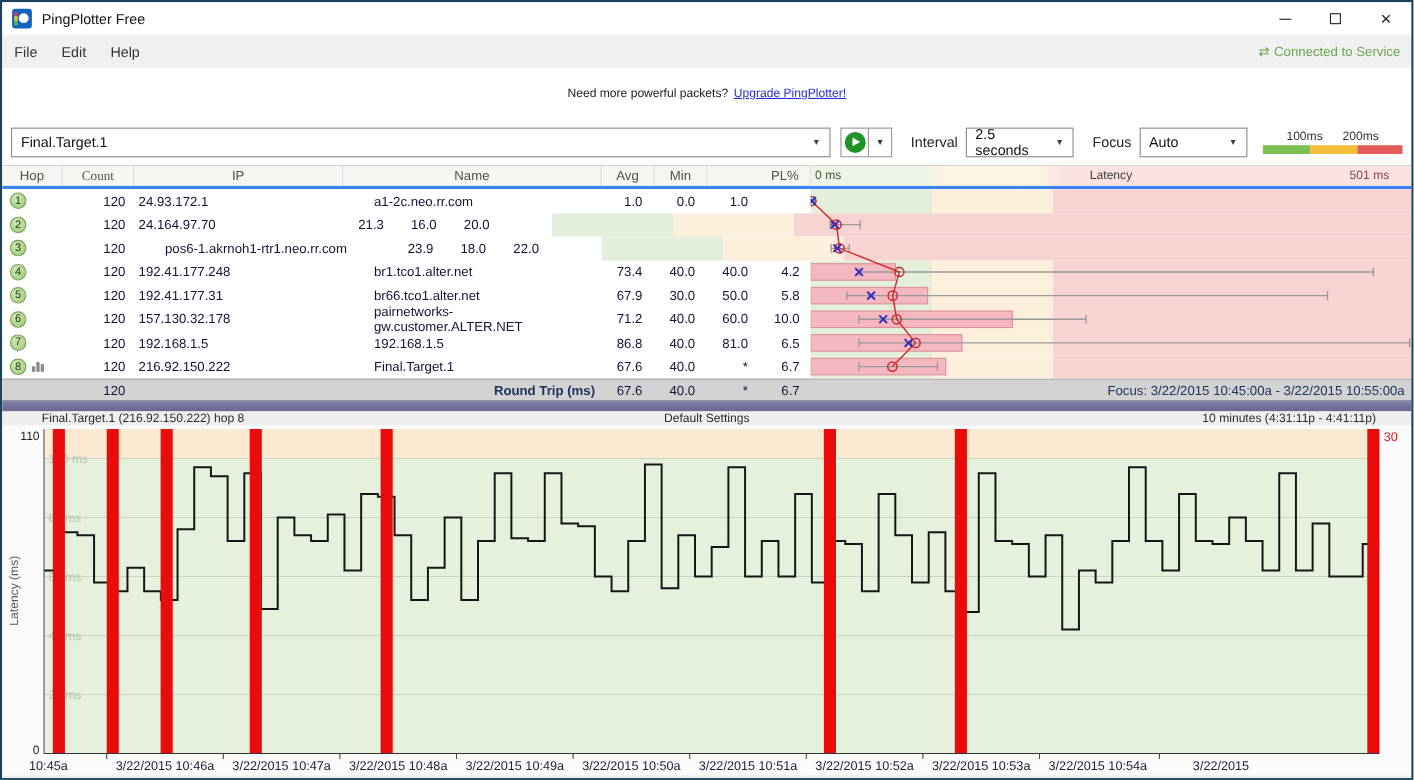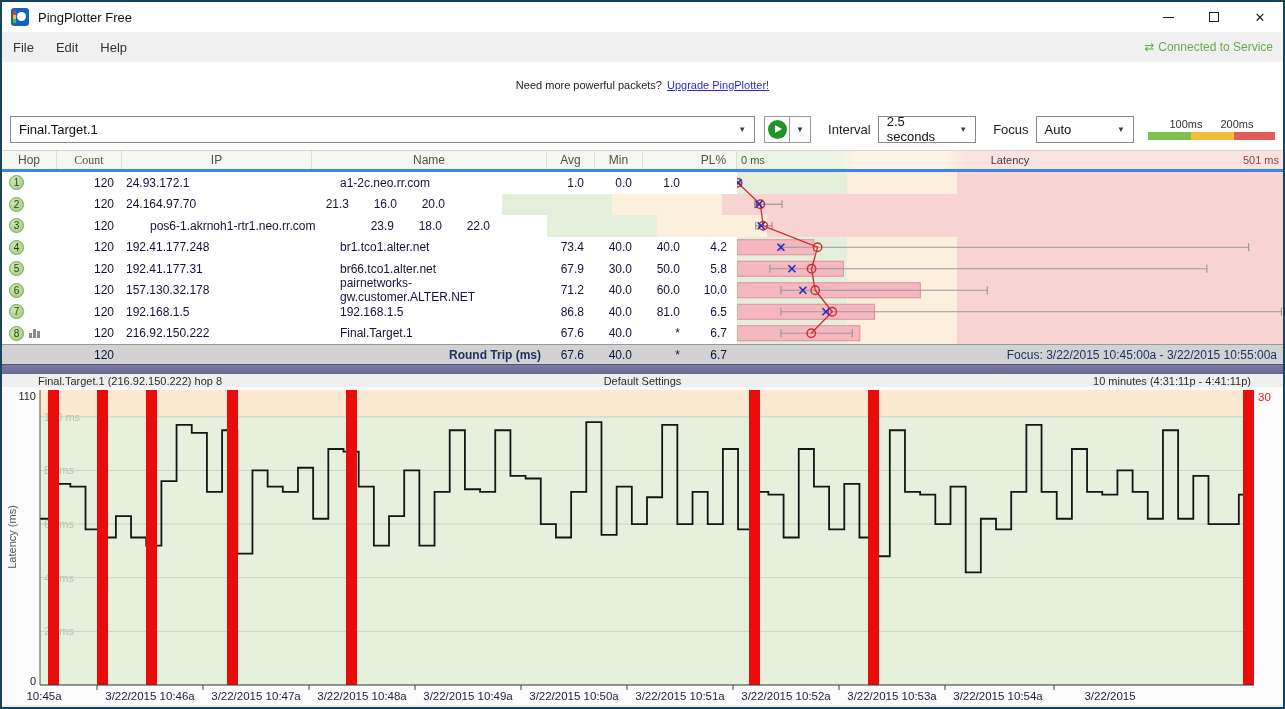--- a/index.html
+++ b/index.html
@@ -51,21 +51,21 @@
 
   
   .thead { height:22px; display:flex; background:#f6f6f3; border-top:1px solid #d5d5d5; border-bottom:3px solid #3b82f6; font-size:12px; color:#54523c; }
   .thead .hc { display:flex; align-items:center; justify-content:center; border-right:1px solid #dcdcdc; }
   .col-hop{width:55px;} .col-count{width:65px;font-family:Liberation Serif, serif;} .col-ip{width:190px;} .col-name{width:235px;}
   .col-avg{width:48px;} .col-min{width:48px;} .col-cur{width:48px;margin-top:37px;} .col-pl{width:46px;}
   .lat-head { flex:1; display:flex; align-items:center; font-size:11px; position:relative;
       background:linear-gradient(to right,#edf4e5 0,#edf4e5 19%,#fdf4e4 22%,#fdf4e4 38%,#fae3e0 42%,#fae3e0 100%); }
   .lat-head .l0 { color:#49583f; margin-left:4px; }
   .lat-head .lc { position:absolute; left:0; right:0; text-align:center; color:#3d3d3d; }
-  .lat-head .l1 { margin-left:auto; color:#8b4343; margin-right:4px; }
+  .lat-head .l1 { margin-left:auto; color:#8b4343; margin-right:20px; }
 
   .rows { position:relative; height:172px; background:#fff; }
   .trow { height:21.5px; display:flex; align-items:center; font-size:12px; color:#13133a; }
   .trow .cell { height:100%; display:flex; align-items:center; }
   .c-hop { width:55px; padding-left:7px; gap:5px; }
   .badge { width:15px; height:15px; border-radius:50%; background:radial-gradient(circle at 35% 30%, #cfe6b4, #9fcc79);
            border:1px solid #73a352; color:#1d3a10; font-size:10px; display:flex; align-items:center; justify-content:center; }
   .mini-bars { display:flex; align-items:flex-end; gap:1.5px; height:10px; }
   .mini-bars i { display:block; width:2.5px; background:#8a8a8a; }
   .c-count { width:65px; justify-content:flex-end; padding-right:8px; }

